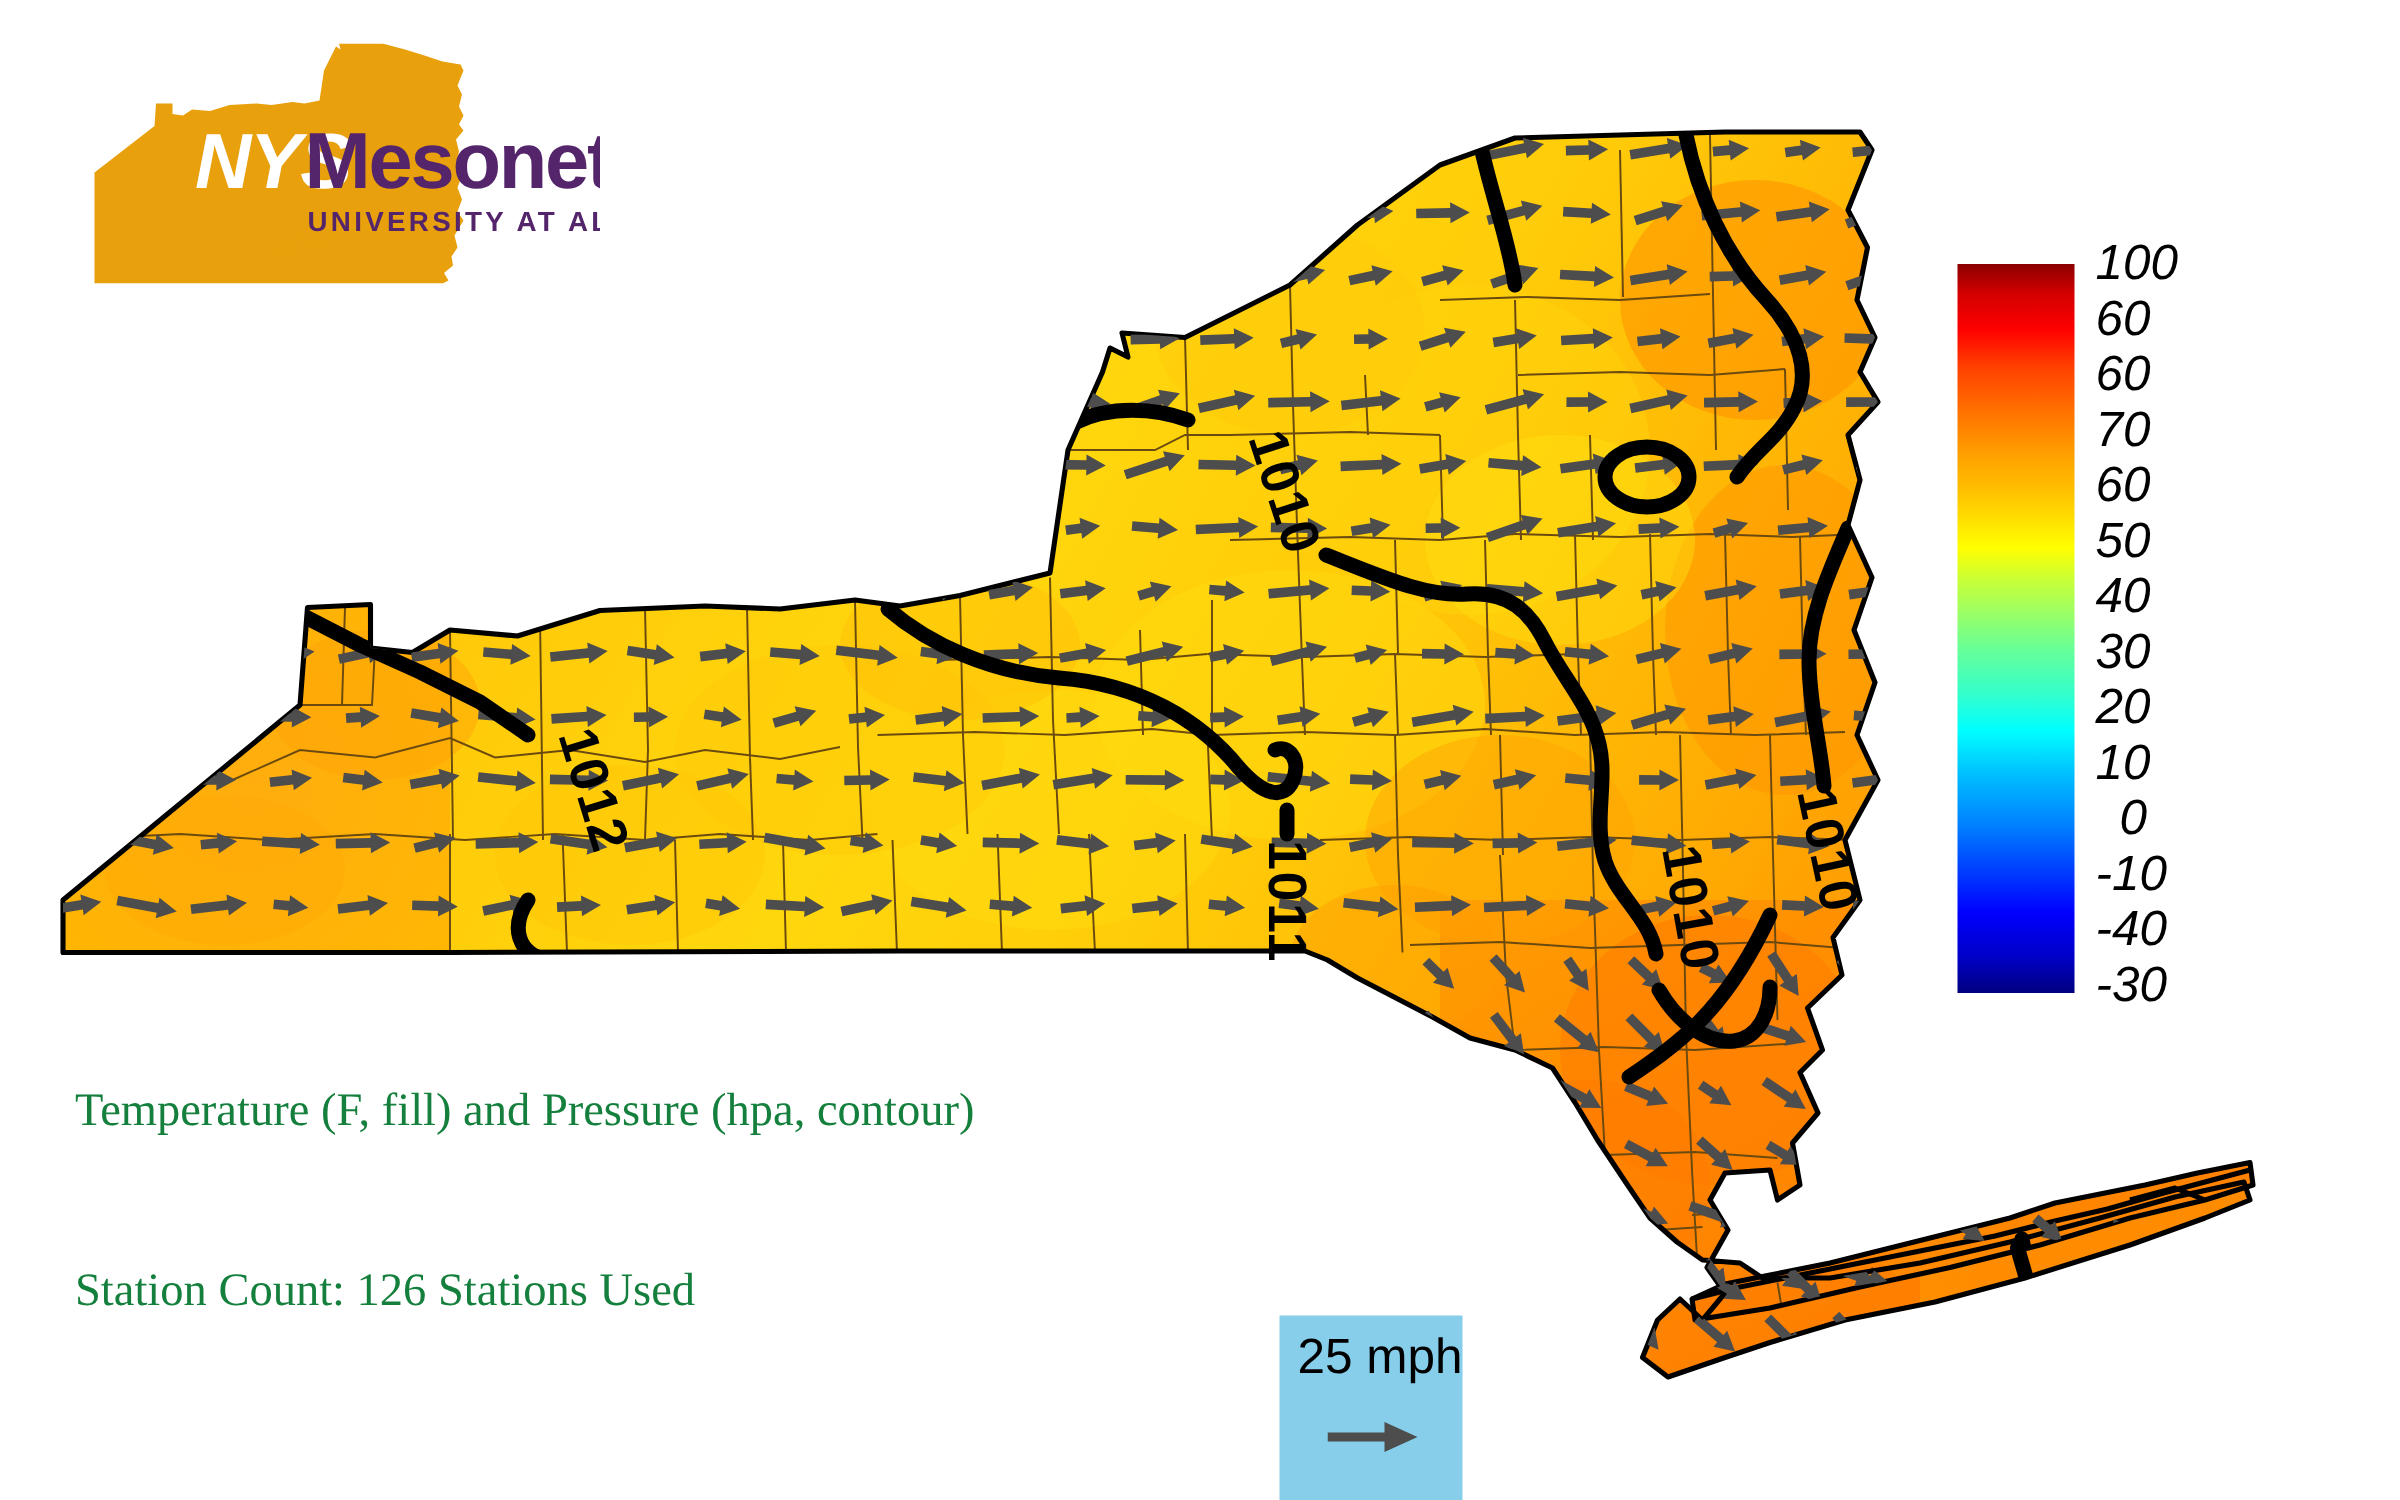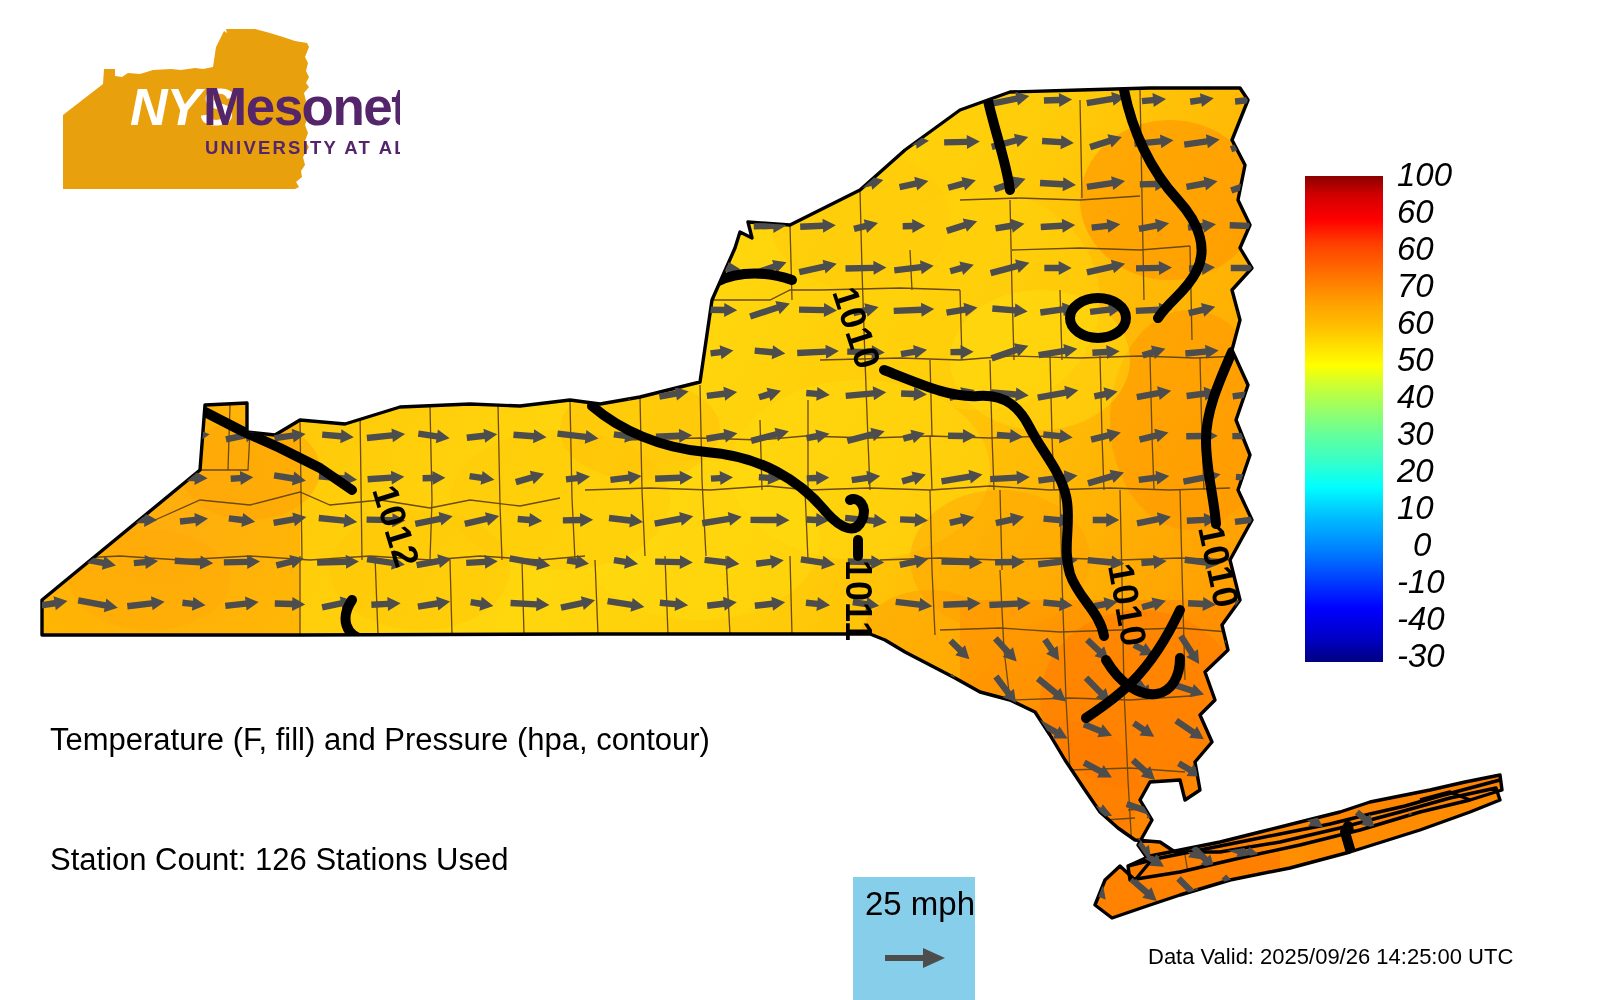--- a/index.html
+++ b/index.html
@@ -45,22 +45,22 @@
               #ff7f00 78%,
               #ff5f00 82%,
               #ff3f00 86%,
               #ff0000 91%,
               #d30000 96%,
               #8b0000 100%);}
   .cb-tick{position:absolute;left:92px;font-size:33px;color:#000;
            font-family:"Liberation Sans",sans-serif;line-height:1;white-space:nowrap;}
 
   
-  .caption{position:absolute;left:50px;font-size:31px;color:#000000;
-           font-family:Liberation Sans, sans-serif;white-space:nowrap;}
+  .caption{position:absolute;left:50px;font-size:31px;color:#15803d;
+           font-family:Liberation Serif, serif;white-space:nowrap;}
   #cap0{top:722px;}
   #cap1{top:781px;}
   #cap2{top:842px;text-align:right;}
 
   
   #wind-legend{position:absolute;left:853px;top:877px;width:122px;height:147px;
                background:#87ceeb;text-align:center;}
   #wind-legend-label{position:absolute;left:12px;top:8px;font-size:33px;color:#000;
                      font-family:"Liberation Sans",sans-serif;white-space:nowrap;}
   #wind-legend-arrow{position:absolute;left:32px;top:68px;}
@@ -774,15 +774,14 @@
   <div class="caption" id="cap0">Temperature (F, fill) and Pressure (hpa, contour)</div>
   <div class="caption" id="cap2">Station Count: 126 Stations Used</div>
 
   <div id="wind-legend">
     <div id="wind-legend-label">25 mph</div>
     <svg id="wind-legend-arrow" width="62" height="26" viewBox="0 0 62 26">
       <path d="M0,10 L38,10 L38,3 L60,13 L38,23 L38,16 L0,16 Z" fill="#4d4d4d"></path>
     </svg>
   </div>
 
-  <div id="footer">Data Valid: 2025/09/26 14:25:00 UTC</div>
 
 </div>
 
 </body></html>

